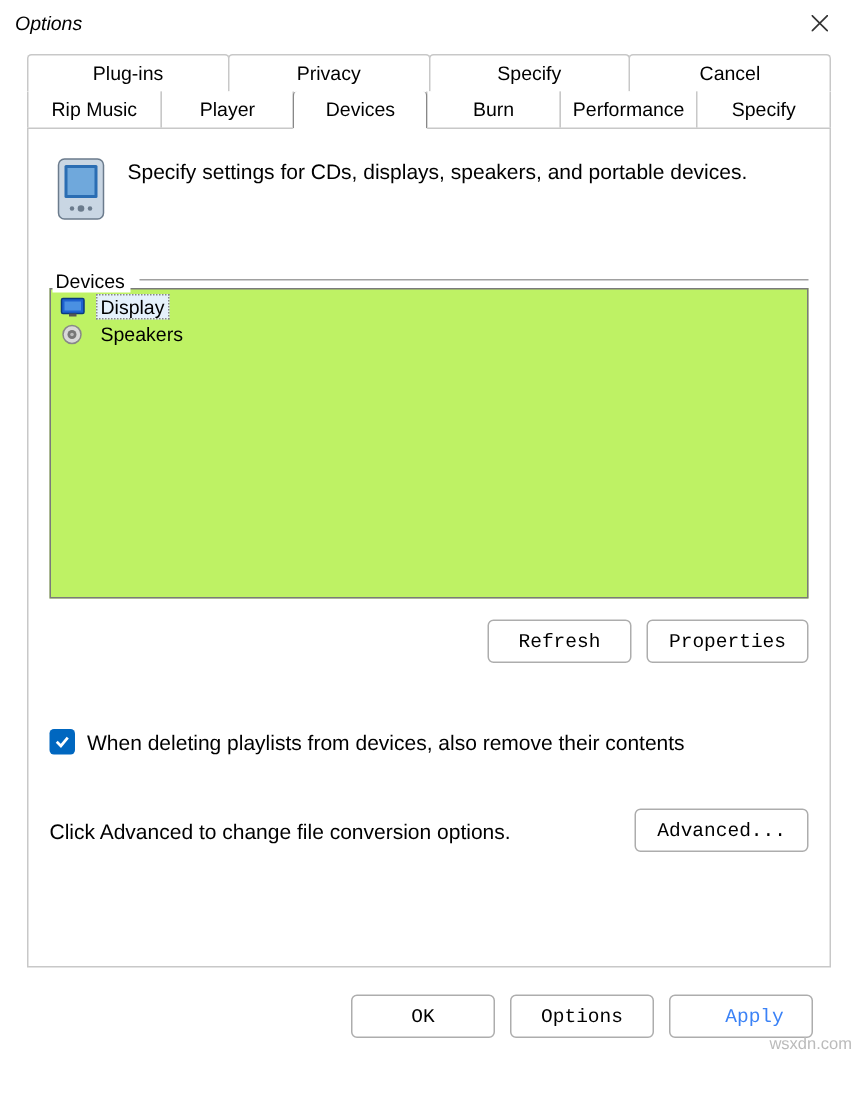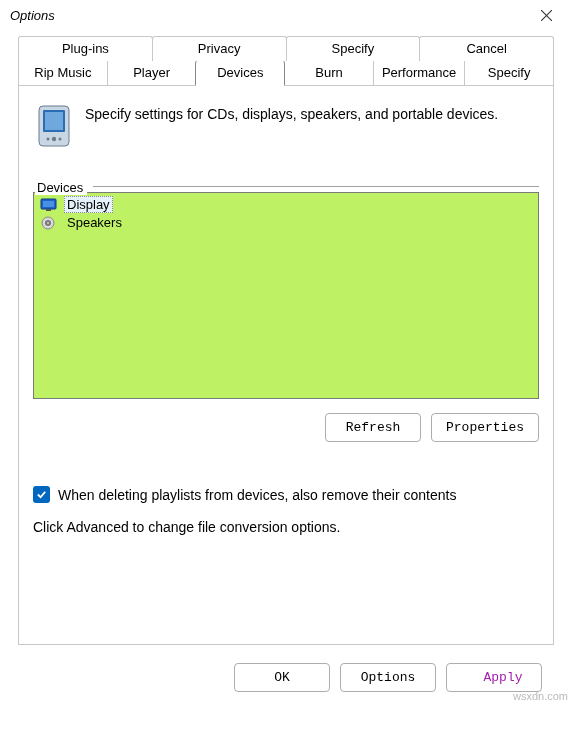--- a/index.html
+++ b/index.html
@@ -131,40 +131,40 @@
   button.win-btn {
     min-width: 96px;
     padding: 6px 14px;
     font-size: 13px;
     font-family: Liberation Mono, monospace;
     background: #fff;
     border: 1px solid #adadad;
     border-radius: 4px;
     text-align: center;
   }
-  button.win-btn:disabled { color: #a21caf; padding-left: 32px; }
+  button.win-btn:disabled { color: #3b82f6; padding-left: 32px; }
   .checkbox-row {
     display: flex;
     align-items: flex-end;
     gap: 8px;
     margin-top: 44px;
     font-size: 14px;
   }
   .cb {
     width: 17px; height: 17px;
     background: #0067c0;
     border-radius: 3px;
     display: flex; align-items: center; justify-content: center;
   }
   .cb svg { width: 11px; height: 11px; stroke: #fff; stroke-width: 2; fill: none; }
   .adv-row {
     display: flex;
     align-items: center;
     justify-content: space-between;
-    margin-top: 16px;
+    margin-top: 36px;
     font-size: 14px;
     gap: 12px;
   }
   .footer {
     display: flex;
     justify-content: flex-end;
     gap: 10px;
     padding: 18px 18px 0 18px;
   }
   .watermark {
@@ -260,20 +260,21 @@
       <span class="cb">
         <svg viewBox="0 0 12 12">
             <polyline points="2,6 5,9 10,3"></polyline>
           </svg>
       </span>
       <span>When deleting playlists from devices, also remove their contents</span>
     </div>
 
     <div class="adv-row">
       <span>Click Advanced to change file conversion options.</span>
+      <button class="win-btn">Advanced...</button>
     </div>
 
   </div>
 
   <div class="footer">
     <button class="win-btn">OK</button>
     <button class="win-btn">Options</button>
     <button class="win-btn" disabled="">Apply</button>
   </div>
 </div>

